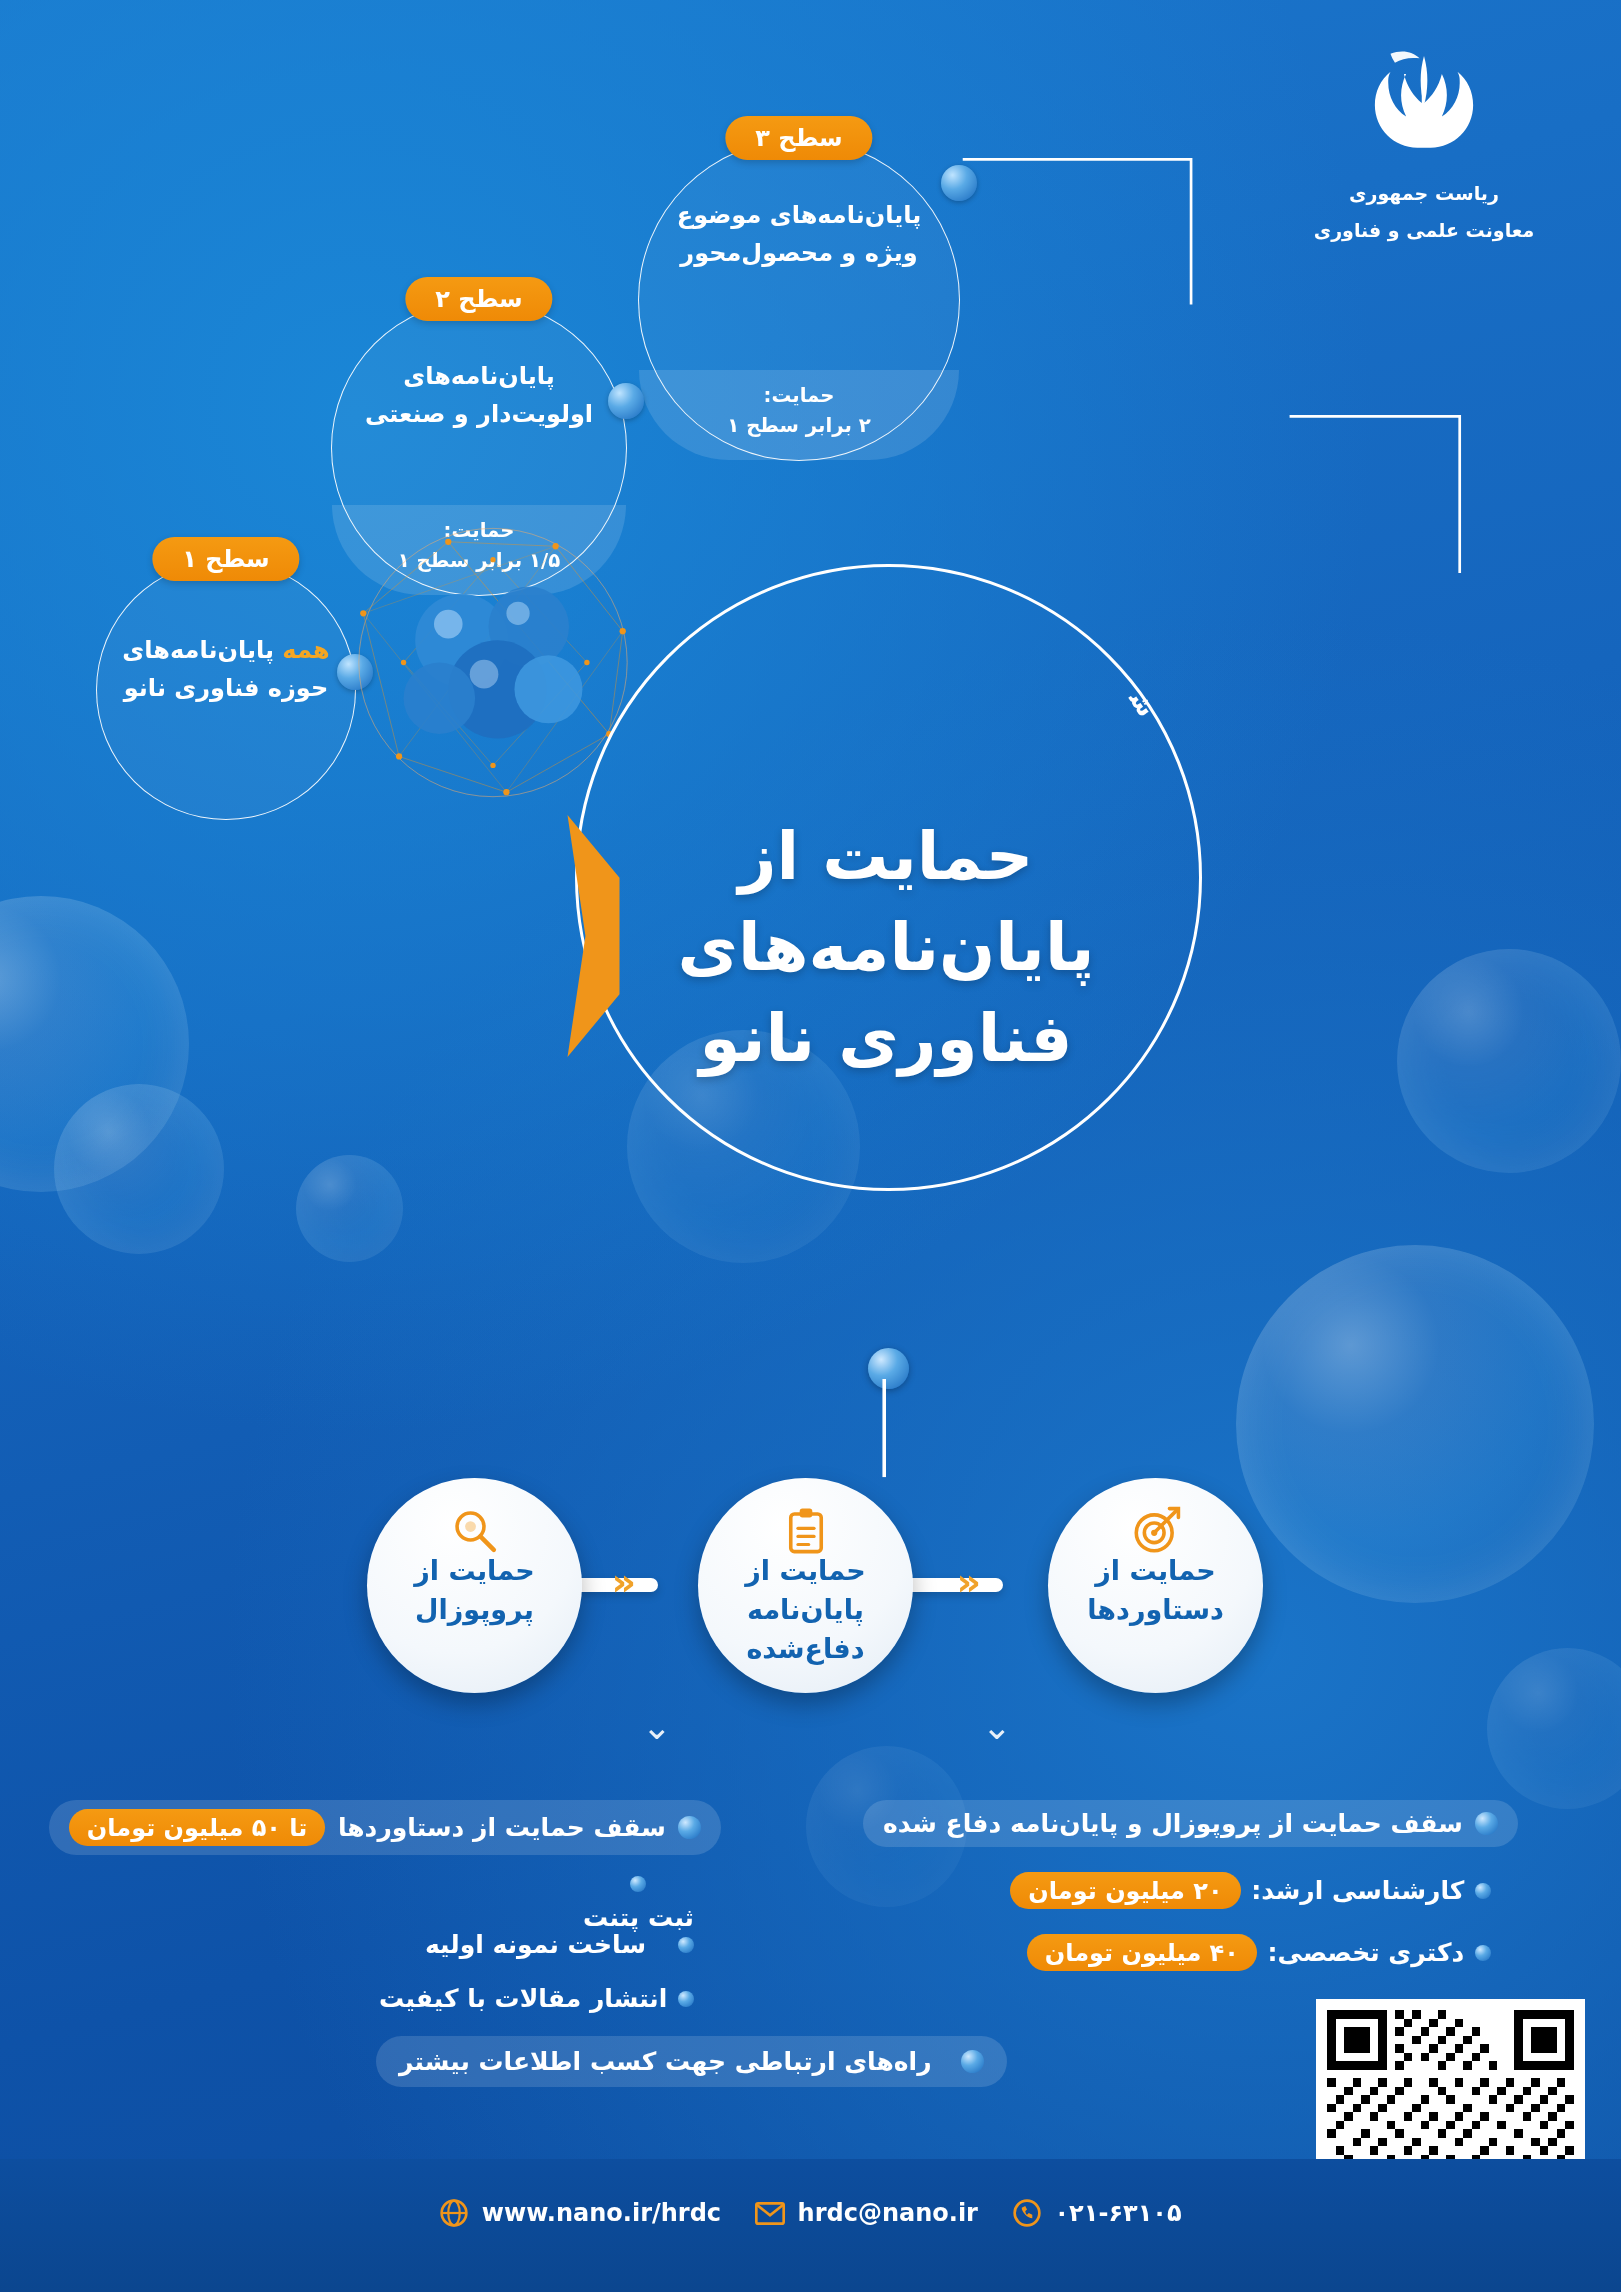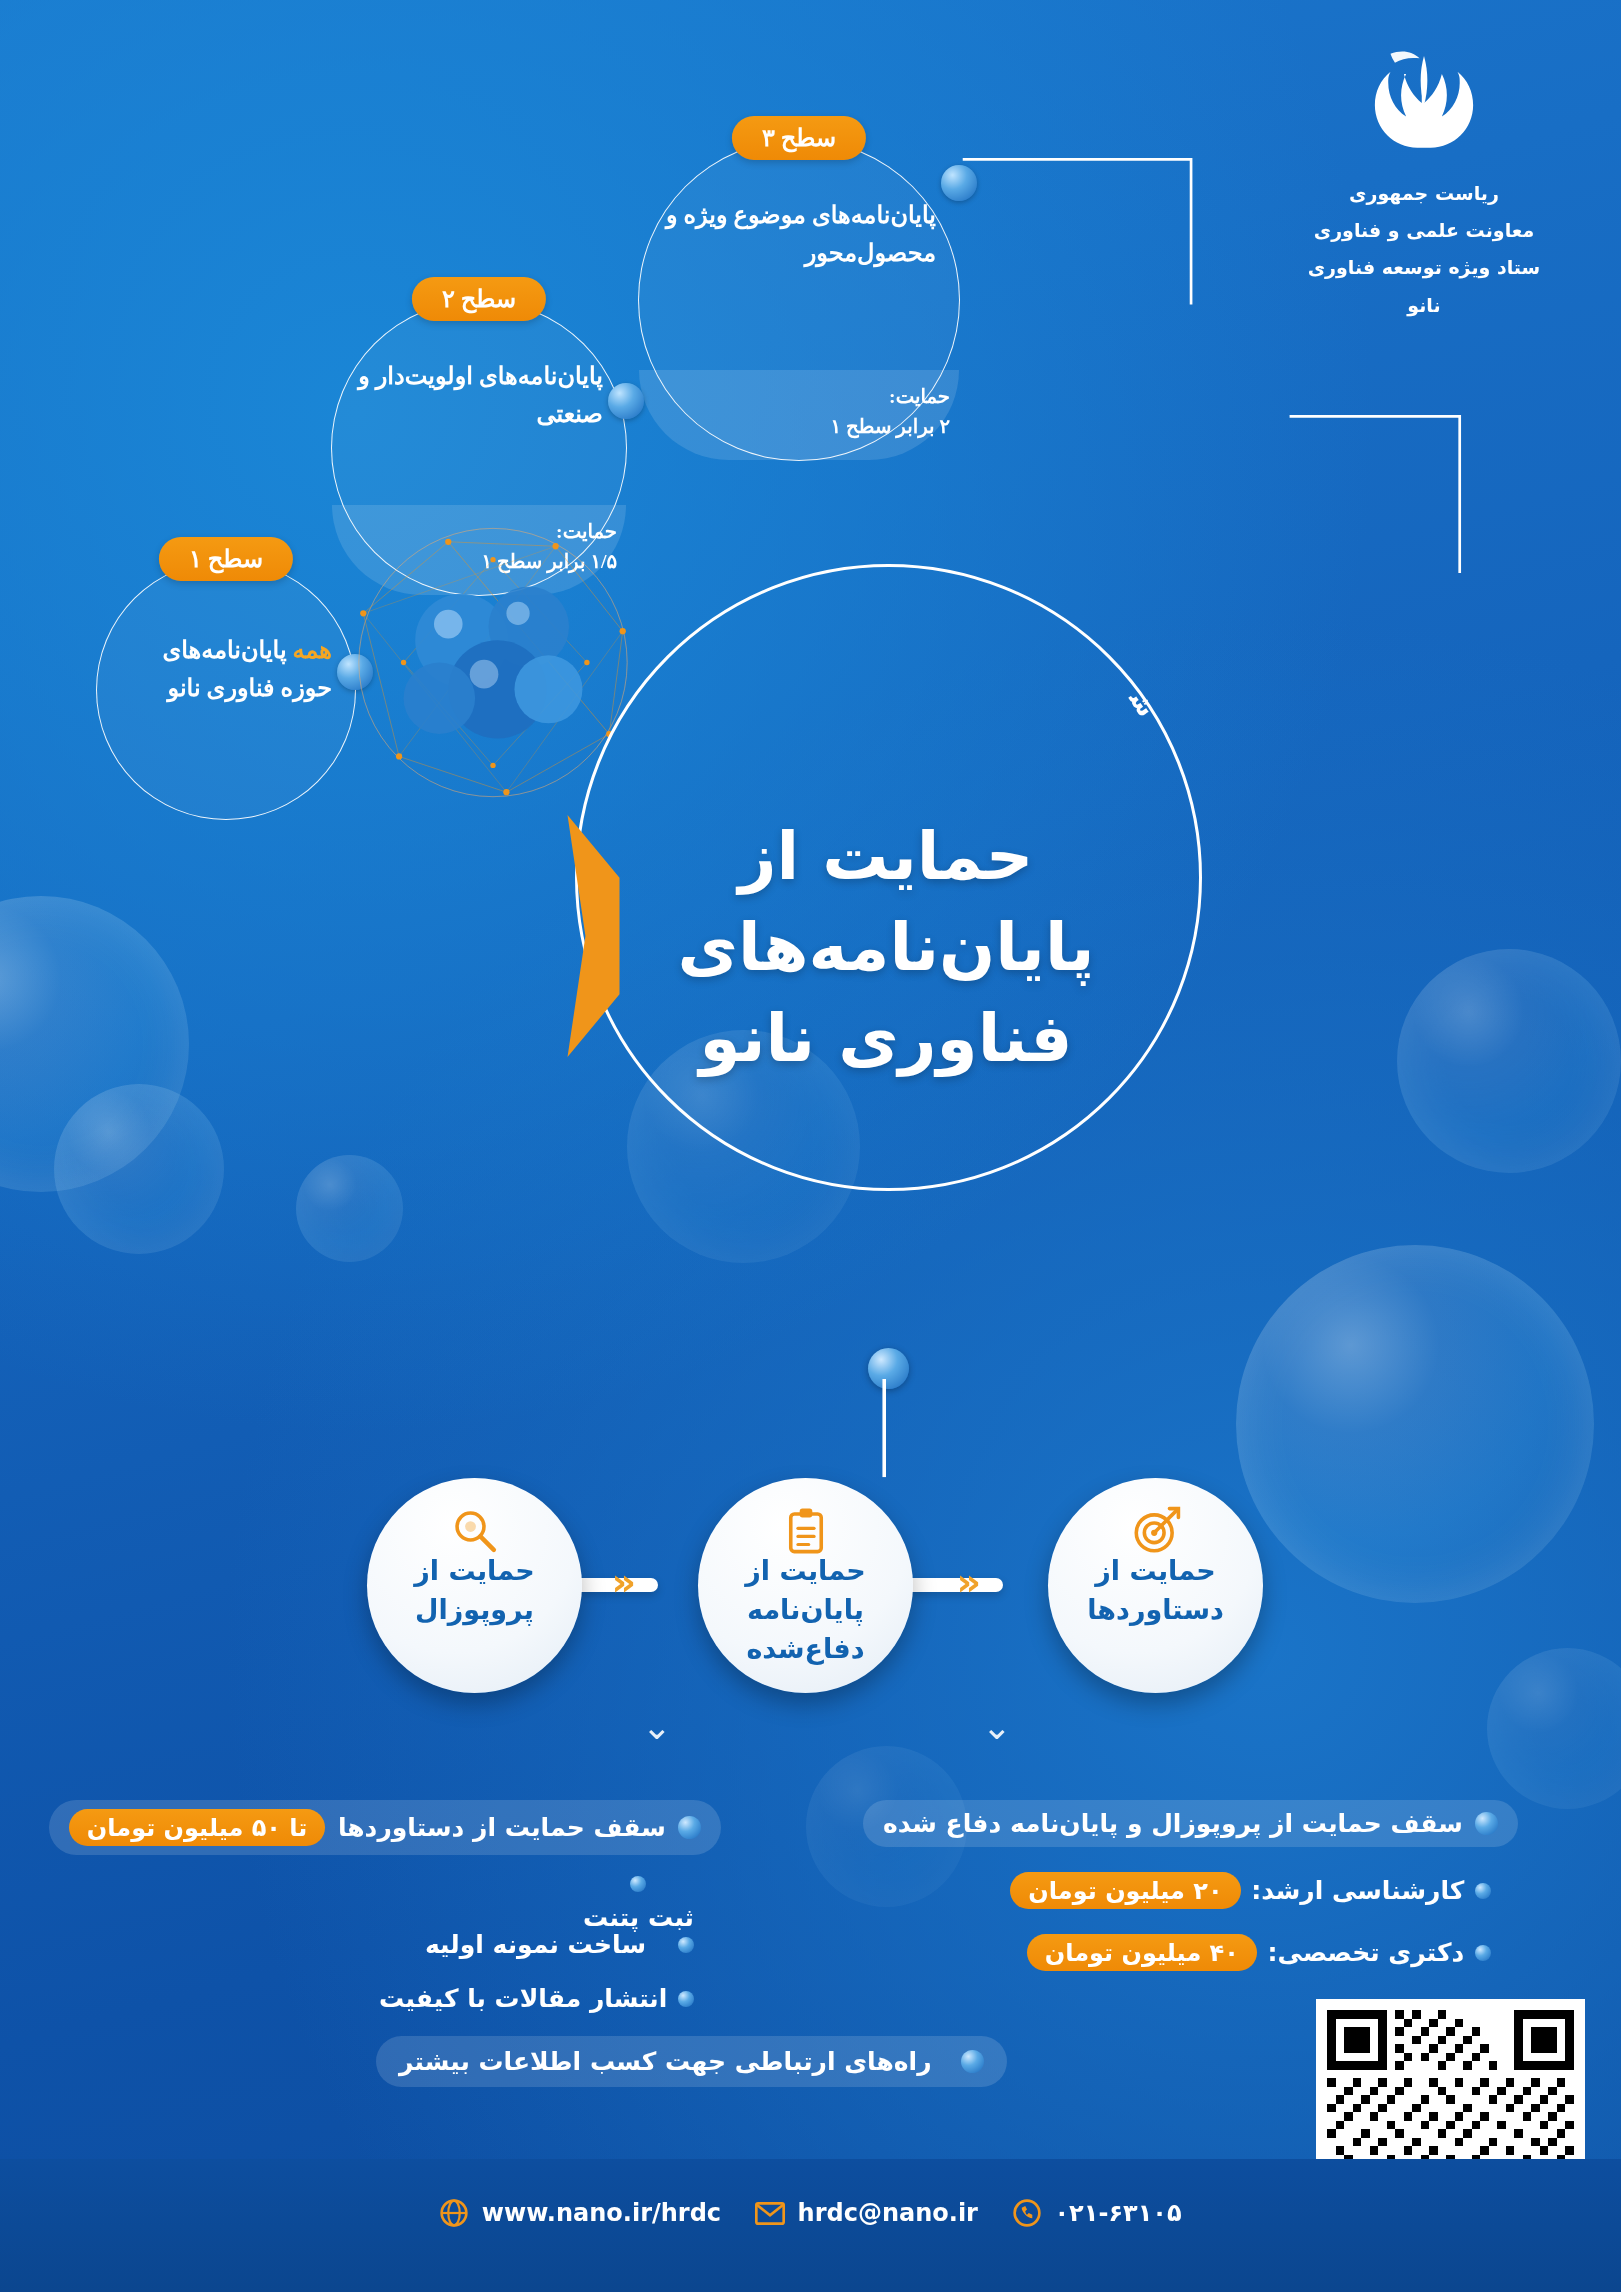--- a/index.html
+++ b/index.html
@@ -40,21 +40,21 @@
   
   .logo-wrap { position:absolute; right:76px; top:36px; width:242px; color:#fff; text-align:center; }
   .logo-emblem { width:134px; height:134px; margin:0 auto; display:block; }
   .logo-lines { margin-top:5.4px; line-height:1.95; font-size:19px; font-weight:700; letter-spacing:0.3px; }
 
   
   .lvl {
     position:absolute; border-radius:50%;
     border:1.8px solid rgba(255,255,255,.92);
     background:rgba(255,255,255,0.045);
-    color:#fff; text-align:right;font-family:Liberation Serif, serif;
+    color:#fff; text-align:center;
   }
   .lvl .badge {
     position:absolute; top:-24px; left:50%; transform:translateX(-50%);
     background:linear-gradient(180deg,#f59a12,#ef8a06);
     border-radius:27px; padding:8px 30px; font-size:24px; font-weight:700;
     color:#fff; white-space:nowrap; box-shadow:0 2.7px 7.2px rgba(0,0,0,.18);
   }
   .lvl .body {
     position:absolute; left:0; right:0; top:56px;
     font-size:24px; line-height:1.6; font-weight:700; padding:0 23px;
@@ -184,21 +184,20 @@
     <svg class="logo-emblem" viewBox="0 0 120 120">
       <g fill="#ffffff">
         <path d="M60 18 c-4 14 -4 30 0 44 c4 -14 4 -30 0 -44z"></path>
         <path d="M44 34 c-6 12 -6 26 0 38 c-10 -6 -16 -18 -16 -30 c0 -4 0 -6 2 -10 c-9 7 -14 18 -14 30 c0 21 17 38 38 38 h12 c21 0 38 -17 38 -38 c0 -12 -5 -23 -14 -30 c2 4 2 6 2 10 c0 12 -6 24 -16 30 c6 -12 6 -26 0 -38 c-3 12 -9 20 -16 26 v-30 h-2 v30 c-7 -6 -13 -14 -16 -26z"></path>
         <path d="M30 16 c10 -4 20 -2 26 4 c-8 -1 -16 0 -22 4 c-2 -3 -3 -5 -4 -8z" opacity="0.95"></path>
       </g>
     </svg>
     <div class="logo-lines">
       <div>ریاست جمهوری</div>
       <div>معاونت علمی و فناوری</div>
-      <div>ستاد ویژه توسعه فناوری نانو</div>
     </div>
   </div>
 
   <svg style="position:absolute; left:0; top:0; width:1621px; height:985px;" viewBox="0 0 1810 1100" width="1621" height="985">
     <path d="M1075 178 H1330 V340" stroke="#ffffff" stroke-width="3" fill="none"></path>
     <path d="M1440 465 H1630 V640" stroke="#ffffff" stroke-width="3" fill="none"></path>
   </svg>
 
   <div class="lvl lvl3">
     <div class="badge">سطح ۳</div>

